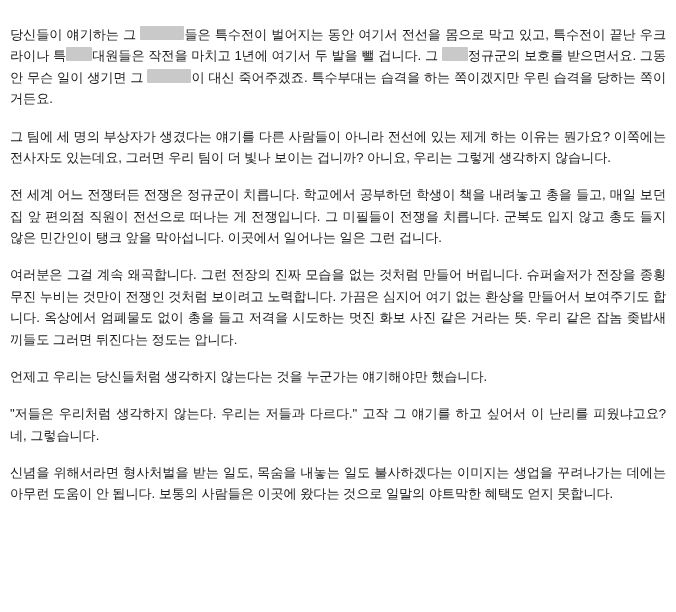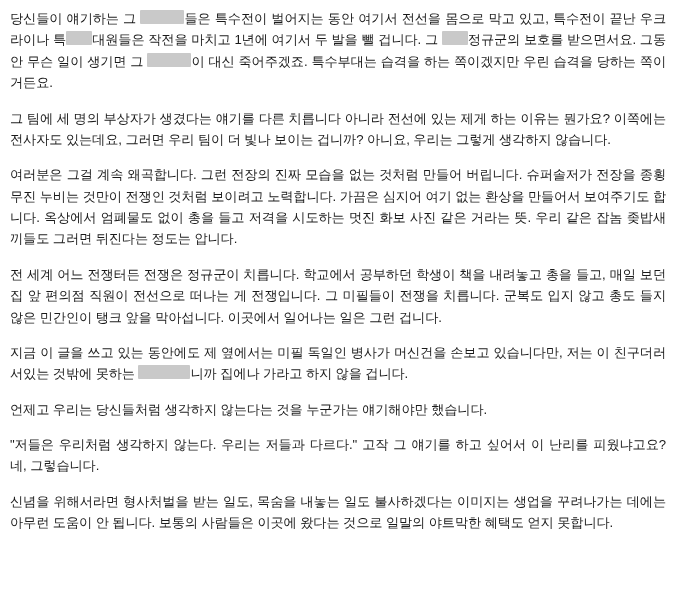--- a/index.html
+++ b/index.html
@@ -14,21 +14,21 @@
     color: #1a1a1a;
   }
   #doc {
     width: 676px;
     box-sizing: border-box;
     padding: 8px 10px 10px 10px;
   }
   .para {
     font-size: 13.2px;
     line-height: 1.62;
-    margin: 0 0 14px 0;
+    margin: 16px 0 14px 0;
     text-align: justify;
     word-break: break-all;
     letter-spacing: -0.1px;
   }
   .para:last-child {
     margin-bottom: 0;
   }
   .redact {
     display: inline-block;
     background: #c9c9c9;
@@ -39,20 +39,19 @@
   }
   .r-xs { width: 26px; height: 14px; }
   .r-m  { width: 44px; height: 14px; }
   .r-l  { width: 52px; height: 14px; }
 </style>
 </head>
 <body>
 
 <div id="doc">
     <p class="para"><span>당신들이 얘기하는 그 </span><span class="redact r-m" style="background: rgb(201, 201, 201);">&nbsp;</span><span>들은 특수전이 벌어지는 동안 여기서 전선을 몸으로 막고 있고, 특수전이 끝난 우크라이나 특</span><span class="redact r-xs" style="background: rgb(201, 201, 201);">&nbsp;</span><span>대원들은 작전을 마치고 1년에 여기서 두 발을 뺄 겁니다. 그 </span><span class="redact r-xs" style="background: rgb(201, 201, 201);">&nbsp;</span><span>정규군의 보호를 받으면서요. 그동안 무슨 일이 생기면 그 </span><span class="redact r-m" style="background: rgb(201, 201, 201);">&nbsp;</span><span>이 대신 죽어주겠죠. 특수부대는 습격을 하는 쪽이겠지만 우린 습격을 당하는 쪽이거든요.</span></p>
-    <p class="para"><span>그 팀에 세 명의 부상자가 생겼다는 얘기를 다른 치릅니다 아니라 전선에 있는 제게 하는 이유는 뭔가요? 이쪽에는 전사자도 있는데요, 그러면 우리 팀이 더 빛나 보이는 겁니까? 아니요, 우리는 그렇게 생각하지 않습니다.</span></p>
+    <p class="para"><span>그 팀에 세 명의 부상자가 생겼다는 얘기를 다른 사람들이 아니라 전선에 있는 제게 하는 이유는 뭔가요? 이쪽에는 전사자도 있는데요, 그러면 우리 팀이 더 빛나 보이는 겁니까? 아니요, 우리는 그렇게 생각하지 않습니다.</span></p>
+    <p class="para"><span>전 세계 어느 전쟁터든 전쟁은 정규군이 치릅니다. 학교에서 공부하던 학생이 책을 내려놓고 총을 들고, 매일 보던 집 앞 편의점 직원이 전선으로 떠나는 게 전쟁입니다. 그 미필들이 전쟁을 치릅니다. 군복도 입지 않고 총도 들지 않은 민간인이 탱크 앞을 막아섭니다. 이곳에서 일어나는 일은 그런 겁니다.</span></p>
     <p class="para"><span>여러분은 그걸 계속 왜곡합니다. 그런 전장의 진짜 모습을 없는 것처럼 만들어 버립니다. 슈퍼솔저가 전장을 종횡무진 누비는 것만이 전쟁인 것처럼 보이려고 노력합니다. 가끔은 심지어 여기 없는 환상을 만들어서 보여주기도 합니다. 옥상에서 엄폐물도 없이 총을 들고 저격을 시도하는 멋진 화보 사진 같은 거라는 뜻. 우리 같은 잡놈 좆밥새끼들도 그러면 뒤진다는 정도는 압니다.</span></p>
-    <p class="para"><span>전 세계 어느 전쟁터든 전쟁은 정규군이 치릅니다. 학교에서 공부하던 학생이 책을 내려놓고 총을 들고, 매일 보던 집 앞 편의점 직원이 전선으로 떠나는 게 전쟁입니다. 그 미필들이 전쟁을 치릅니다. 군복도 입지 않고 총도 들지 않은 민간인이 탱크 앞을 막아섭니다. 이곳에서 일어나는 일은 그런 겁니다.</span></p>
-    <p class="para"><span>지금 이 글을 쓰고 있는 동안에도 제 옆에서는 미필 독일인 병사가 머신건을 손보고 있습니다만, 저는 이 친구더러 서있는 것밖에 못하는 </span><span class="redact r-l" style="background: rgb(201, 201, 201);">&nbsp;</span><span>니까 집에나 가라고 하지 않을 겁니다.</span></p>
     <p class="para"><span>언제고 우리는 당신들처럼 생각하지 않는다는 것을 누군가는 얘기해야만 했습니다.</span></p>
     <p class="para"><span>"저들은 우리처럼 생각하지 않는다. 우리는 저들과 다르다." 고작 그 얘기를 하고 싶어서 이 난리를 피웠냐고요? 네, 그렇습니다.</span></p>
     <p class="para"><span>신념을 위해서라면 형사처벌을 받는 일도, 목숨을 내놓는 일도 불사하겠다는 이미지는 생업을 꾸려나가는 데에는 아무런 도움이 안 됩니다. 보통의 사람들은 이곳에 왔다는 것으로 일말의 야트막한 혜택도 얻지 못합니다.</span></p>
   </div>
 
 </body></html>

